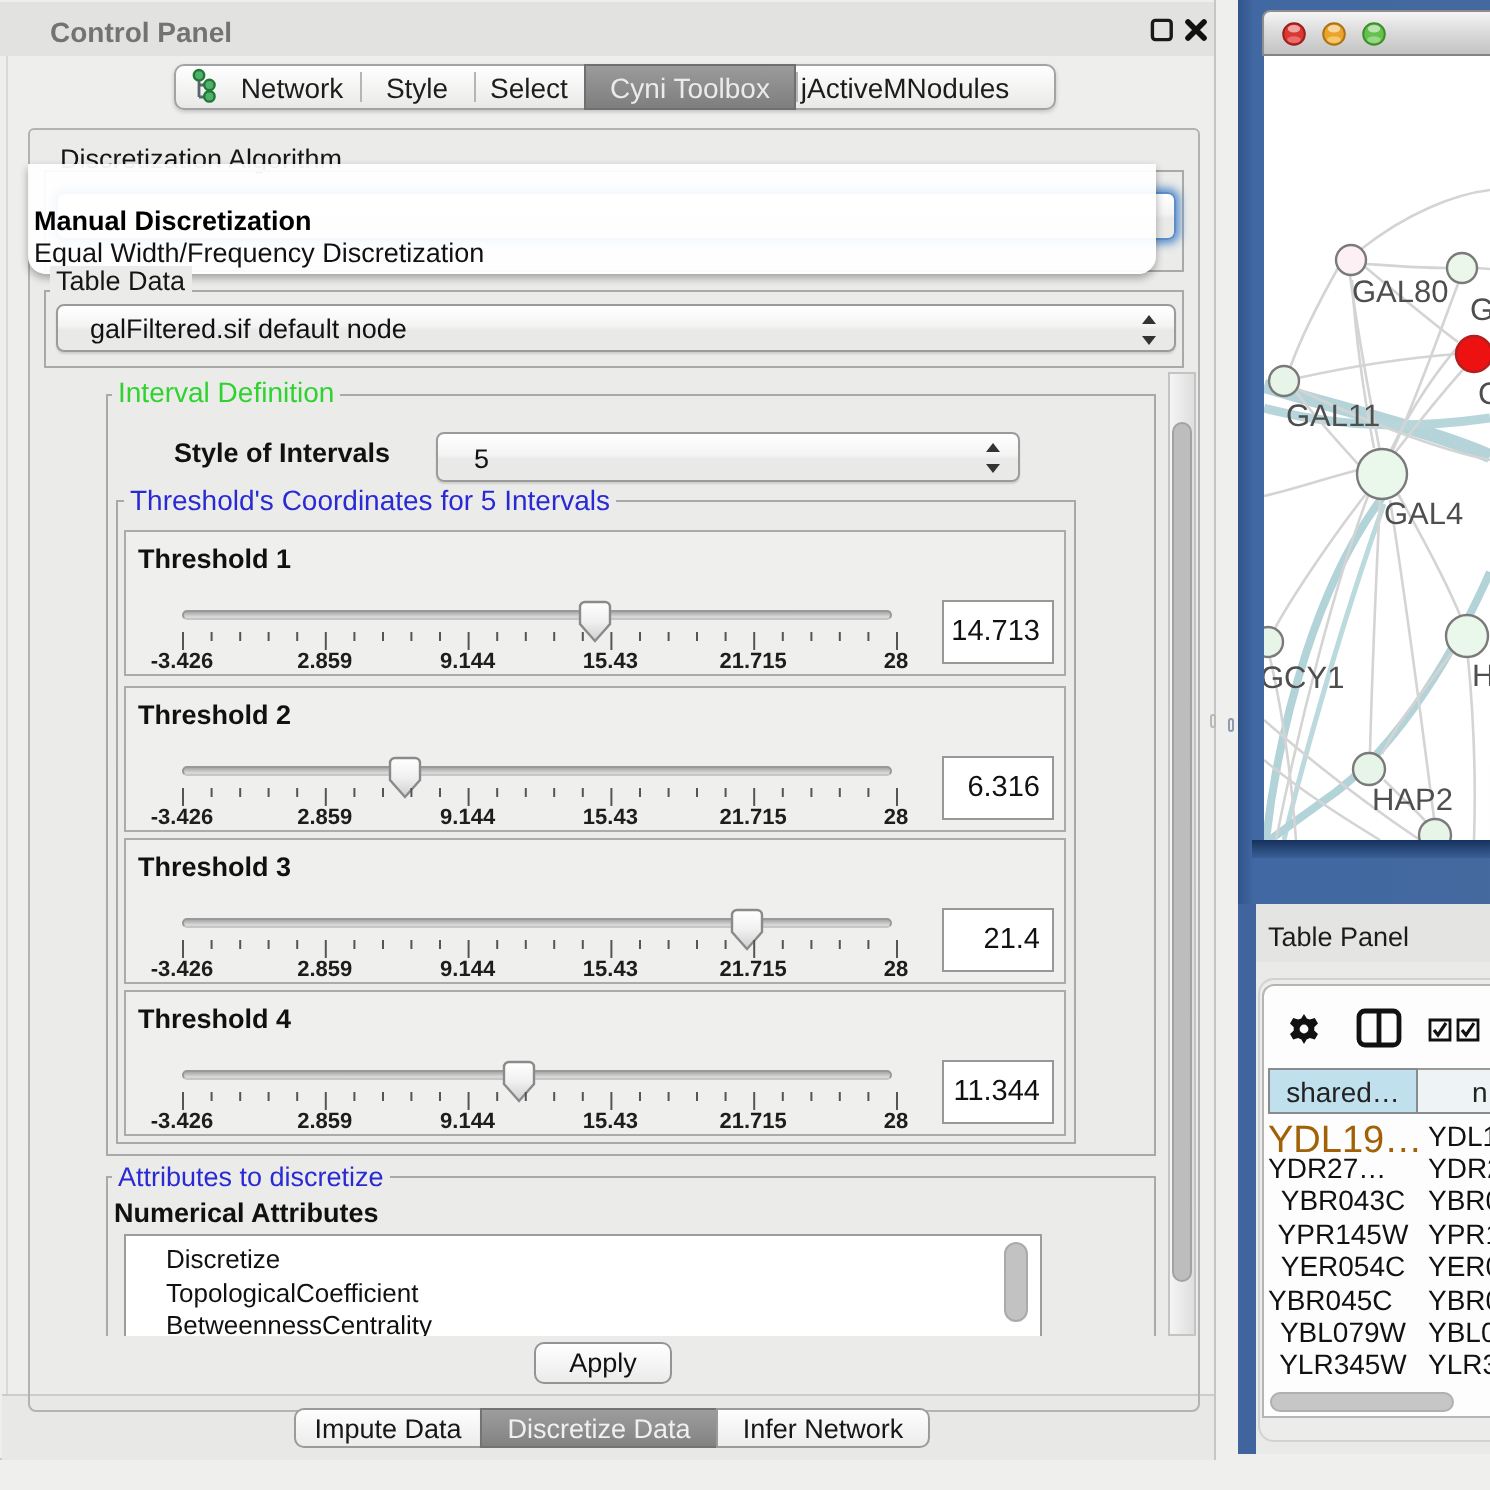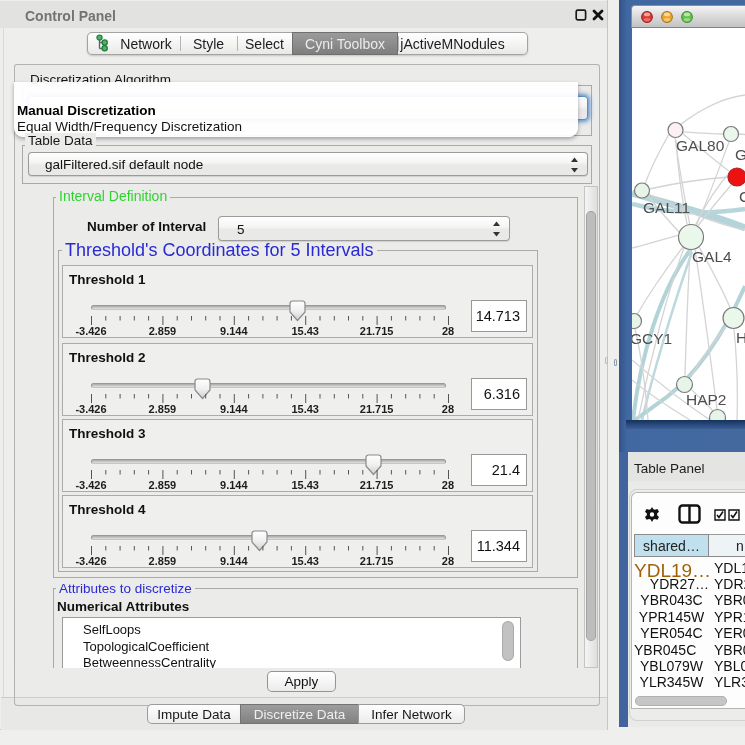--- a/index.html
+++ b/index.html
@@ -64,30 +64,30 @@
 <div class="grplab" style="left:25px;top:133px;font-size:13.5px;color:#161616;">Table Data</div>
 <div class="combo" style="left:28px;top:152px;width:560px;">
         <div class="ctext">galFiltered.sif default node</div>
         <svg class="arrows" viewBox="0 0 9 16">
           <path d="M4.5 0.5 L8 5 L1 5 Z" fill="#333"></path>
           <path d="M4.5 15.5 L8 11 L1 11 Z" fill="#333"></path>
         </svg>
       </div>
 <div class="grpbord" style="left:53px;top:197px;width:525px;height:381px;"></div>
 <div class="grplab" style="left:56px;top:189px;font-size:14px;color:#2fd32f;">Interval Definition</div>
-<div class="abs" style="left:87px;top:219px;font-size:13.5px;font-weight:bold;color:#111;">Number of Interval</div>
+<div class="abs" style="left:87px;top:219px;font-size:13.5px;font-weight:bold;color:#111;">Style of Intervals</div>
 <div class="combo" style="left:218px;top:216px;width:292px;height:25px;">
         <div class="ctext" style="left:18px;top:5px;">5</div>
         <svg class="arrows" viewBox="0 0 9 16">
           <path d="M4.5 0.5 L8 5 L1 5 Z" fill="#333"></path>
           <path d="M4.5 15.5 L8 11 L1 11 Z" fill="#333"></path>
         </svg>
       </div>
 <div class="grpbord" style="left:58px;top:250px;width:480px;height:322px;"></div>
-<div class="grplab" style="left:62px;top:243px;font-size:18px;color:#2a2ad4;">Threshold's Coordinates for 5 Intervals</div>
+<div class="grplab" style="left:62px;top:243px;font-size:14px;color:#2a2ad4;">Threshold's Coordinates for 5 Intervals</div>
 <div class="tpanel" style="top:265px;height:73px;">
 <div class="tlab">Threshold 1</div>
 <div class="track"></div>
 <svg class="abs" style="left:226px;top:33.5px" width="17" height="22" viewBox="0 0 17 22">
           <path d="M3.5 1 L13.5 1 A2.5 2.5 0 0 1 16 3.5 L16 12 L8.5 20.5 L1 12 L1 3.5 A2.5 2.5 0 0 1 3.5 1 Z" fill="url(#tg)" stroke="#8a8a8a" stroke-width="1.2"></path>
           <defs>
             <linearGradient id="tg" x1="0" y1="0" x2="0" y2="1">
               <stop offset="0" stop-color="#ffffff"></stop>
               <stop offset="0.5" stop-color="#f0f0f0"></stop>
               <stop offset="1" stop-color="#cfcfcf"></stop>
@@ -274,21 +274,21 @@
 <div class="ticklab" style="left:145.8px;">9.144</div>
 <div class="ticklab" style="left:217.2px;">15.43</div>
 <div class="ticklab" style="left:288.6px;">21.715</div>
 <div class="ticklab" style="left:360px;">28</div>
 <div class="vbox">11.344</div>
 </div>
 <div class="grpbord" style="left:53px;top:588px;width:525px;height:80px;border-bottom:none;"></div>
 <div class="grplab" style="left:56px;top:581px;font-size:13.5px;color:#2a2ad4;">Attributes to discretize</div>
 <div class="abs" style="left:57px;top:599px;font-size:13.5px;font-weight:bold;color:#111;">Numerical Attributes</div>
 <div class="abs" style="left:62px;top:617px;width:459px;height:51px;background:#fff;border:1px solid #9c9c9c;border-bottom:none;overflow:hidden;">
-        <div class="item" style="position:absolute;left:20px;top:4px;">SelfLoops</div>
+        <div class="item" style="position:absolute;left:20px;top:4px;">Discretize</div>
         <div class="item" style="position:absolute;left:20px;top:20.5px;">TopologicalCoefficient</div>
         <div class="item" style="position:absolute;left:20px;top:37px;">BetweennessCentrality</div>
         <div style="position:absolute;left:439px;top:3px;width:12px;height:40px;background:#c2c2c2;border:1px solid #aaaaaa;border-radius:6px;"></div>
       </div>
 <div class="abs" style="left:584px;top:186px;width:14px;height:482px;background:linear-gradient(90deg,#f5f5f5,#dedede);border:1px solid #c4c4c4;"></div>
 <div class="abs" style="left:585.5px;top:211px;width:10px;height:430px;background:#bdbdbd;border:1px solid #a2a2a2;border-radius:5px;"></div>
 <div class="abs" style="left:267px;top:671px;width:69px;height:21px;border:1px solid #949494;border-radius:5px;background:linear-gradient(180deg,#ffffff,#ebebeb);font-size:13.5px;color:#111;text-align:center;line-height:19px;">Apply</div>
 <div class="abs" style="left:1px;top:697px;width:606px;height:33px;background:#e8e8e7;border-top:1px solid #cccccb;"></div>
 <div class="abs" style="left:14px;top:680px;width:586px;height:26px;border:1px solid #b3b3b2;border-top:none;border-radius:0 0 4px 4px;"></div>
 <div class="abs" style="left:147px;top:704px;width:94px;height:20px;background:linear-gradient(180deg,#fefefe,#ececeb);border:1px solid #9b9b9b;border-radius:5px 0 0 5px;font-size:13.5px;color:#161616;text-align:center;line-height:19px;">Impute Data</div>
@@ -386,21 +386,21 @@
 <svg class="abs" style="left:728px;top:509px" width="12" height="12" viewBox="0 0 12 12">
       <rect x="1" y="1" width="10" height="10" fill="none" stroke="#111" stroke-width="1.4"></rect>
       <path d="M3 6 L5 8.5 L9 2.5" fill="none" stroke="#111" stroke-width="1.6"></path>
     </svg>
 <div class="abs" style="left:634px;top:534px;width:111px;height:23px;background:#eef3f5;border-top:1px solid #9a9a9a;border-bottom:1px solid #8b8b8b;border-left:1px solid #9a9a9a;"></div>
 <div class="abs" style="left:634px;top:534px;width:75px;height:23px;background:#bfe0ec;border:1px solid #8b8b8b;font-size:14px;color:#222;text-align:center;line-height:22px;">shared…</div>
 <div class="abs" style="left:736px;top:538px;font-size:14px;color:#222;">n</div>
 <div class="abs" style="left:632px;top:559.5px;width:113px;height:133px;overflow:hidden;">
 <div class="abs" style="left:2px;top:0.0px;width:75px;text-align:center;font-size:19px;color:#a16207;">YDL19…</div>
 <div class="abs" style="left:82px;top:0.0px;font-size:14px;color:#111;">YDL1</div>
-<div class="abs" style="left:2px;top:16.4px;width:75px;text-align:right;font-size:14px;color:#111;">YDR27…</div>
+<div class="abs" style="left:2px;top:16.4px;width:75px;text-align:left;font-size:14px;color:#111;">YDR27…</div>
 <div class="abs" style="left:82px;top:16.4px;font-size:14px;color:#111;">YDR2</div>
 <div class="abs" style="left:2px;top:32.8px;width:75px;text-align:center;font-size:14px;color:#111;">YBR043C</div>
 <div class="abs" style="left:82px;top:32.8px;font-size:14px;color:#111;">YBR0</div>
 <div class="abs" style="left:2px;top:49.2px;width:75px;text-align:center;font-size:14px;color:#111;">YPR145W</div>
 <div class="abs" style="left:82px;top:49.2px;font-size:14px;color:#111;">YPR1</div>
 <div class="abs" style="left:2px;top:65.6px;width:75px;text-align:center;font-size:14px;color:#111;">YER054C</div>
 <div class="abs" style="left:82px;top:65.6px;font-size:14px;color:#111;">YER0</div>
 <div class="abs" style="left:2px;top:82.0px;width:75px;text-align:left;font-size:14px;color:#111;">YBR045C</div>
 <div class="abs" style="left:82px;top:82.0px;font-size:14px;color:#111;">YBR0</div>
 <div class="abs" style="left:2px;top:98.4px;width:75px;text-align:center;font-size:14px;color:#111;">YBL079W</div>

